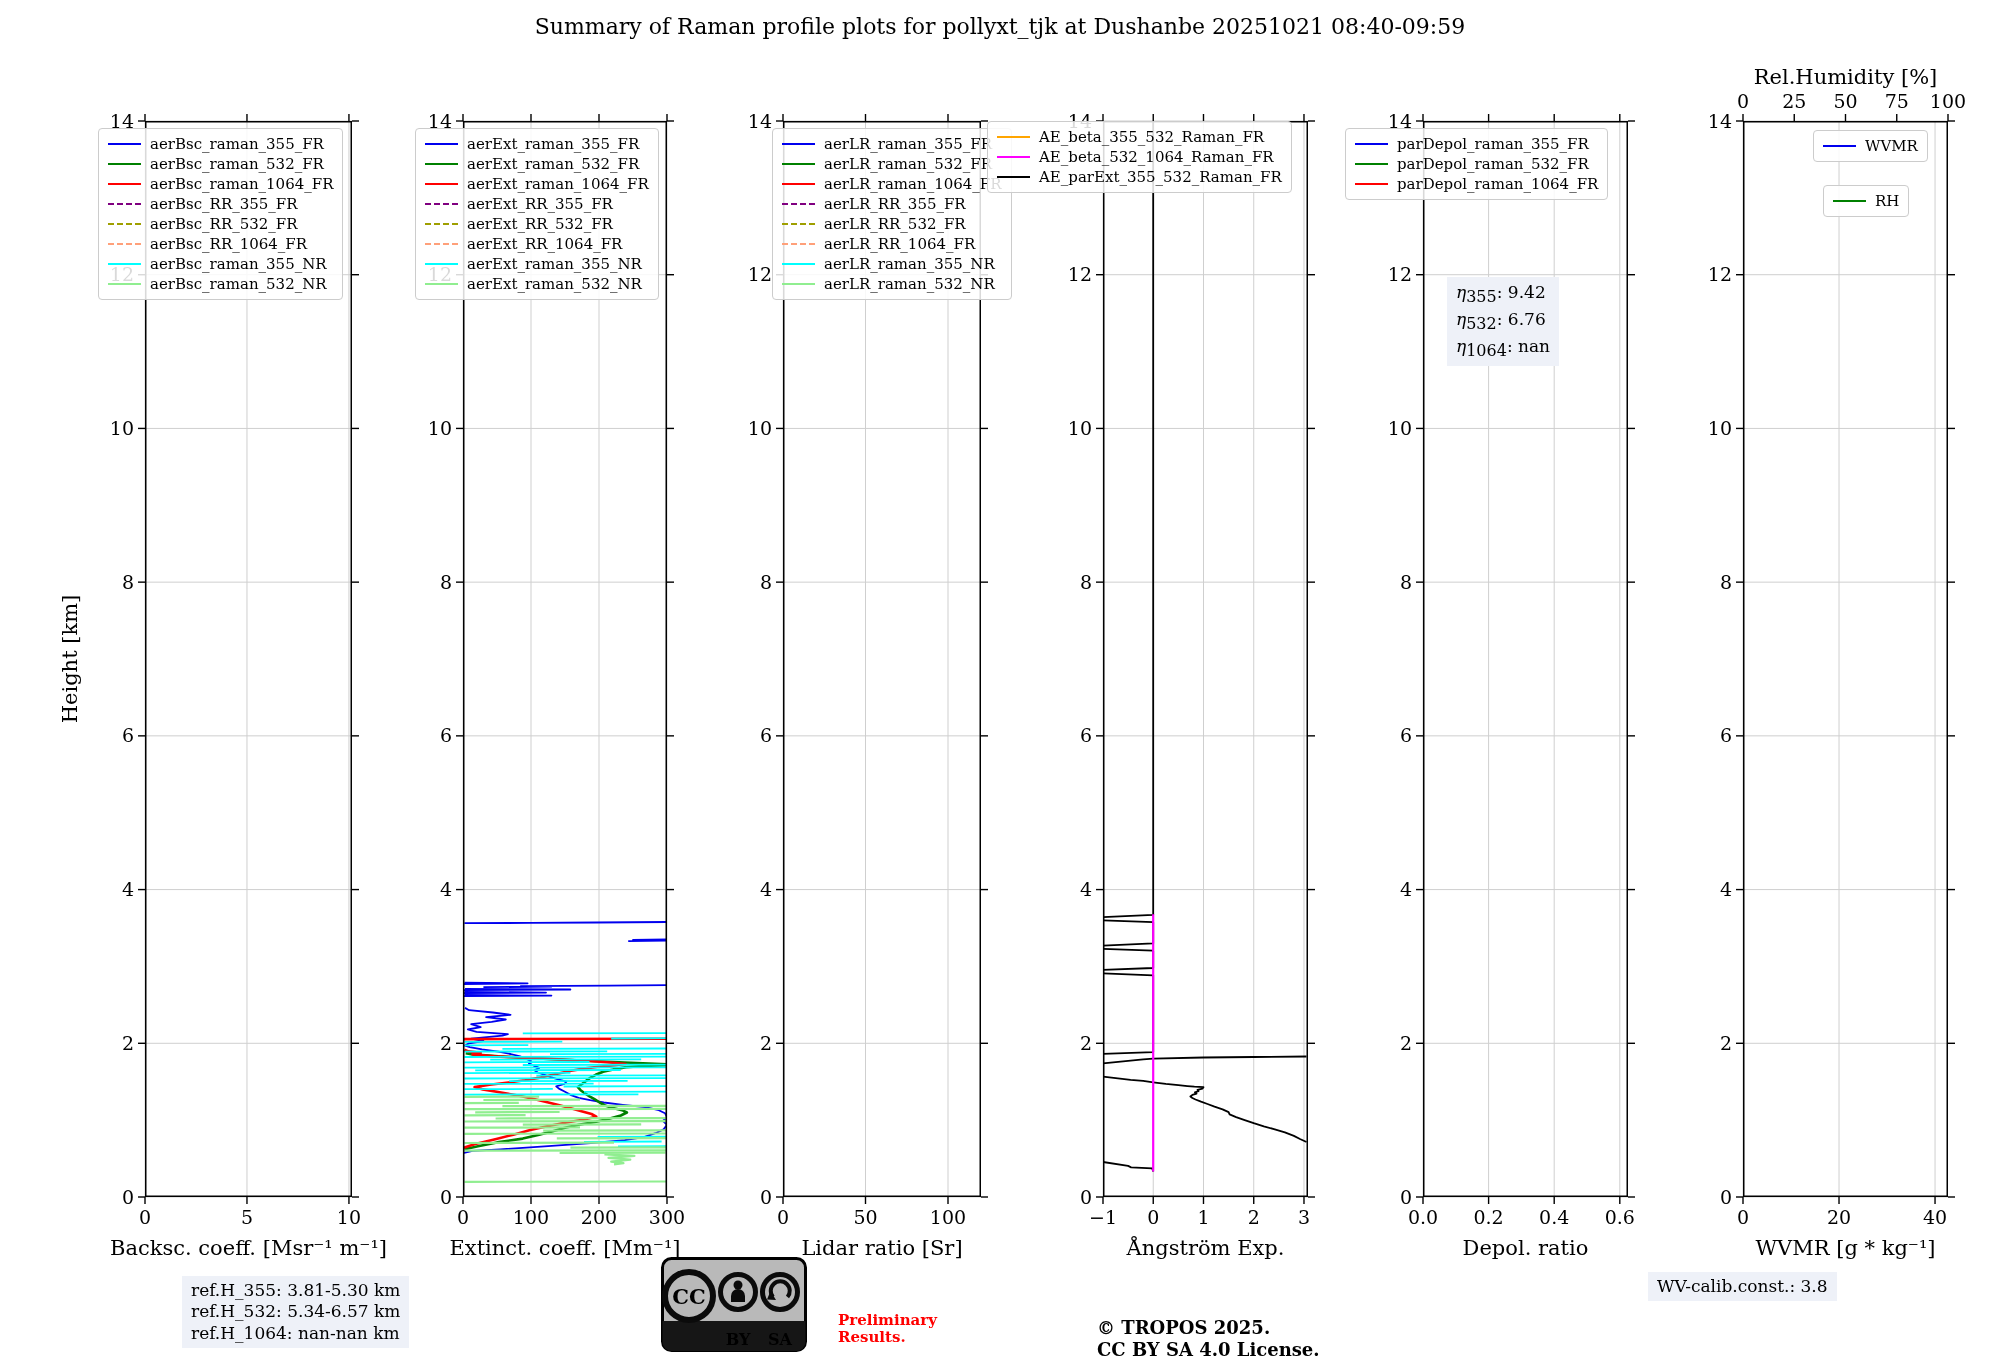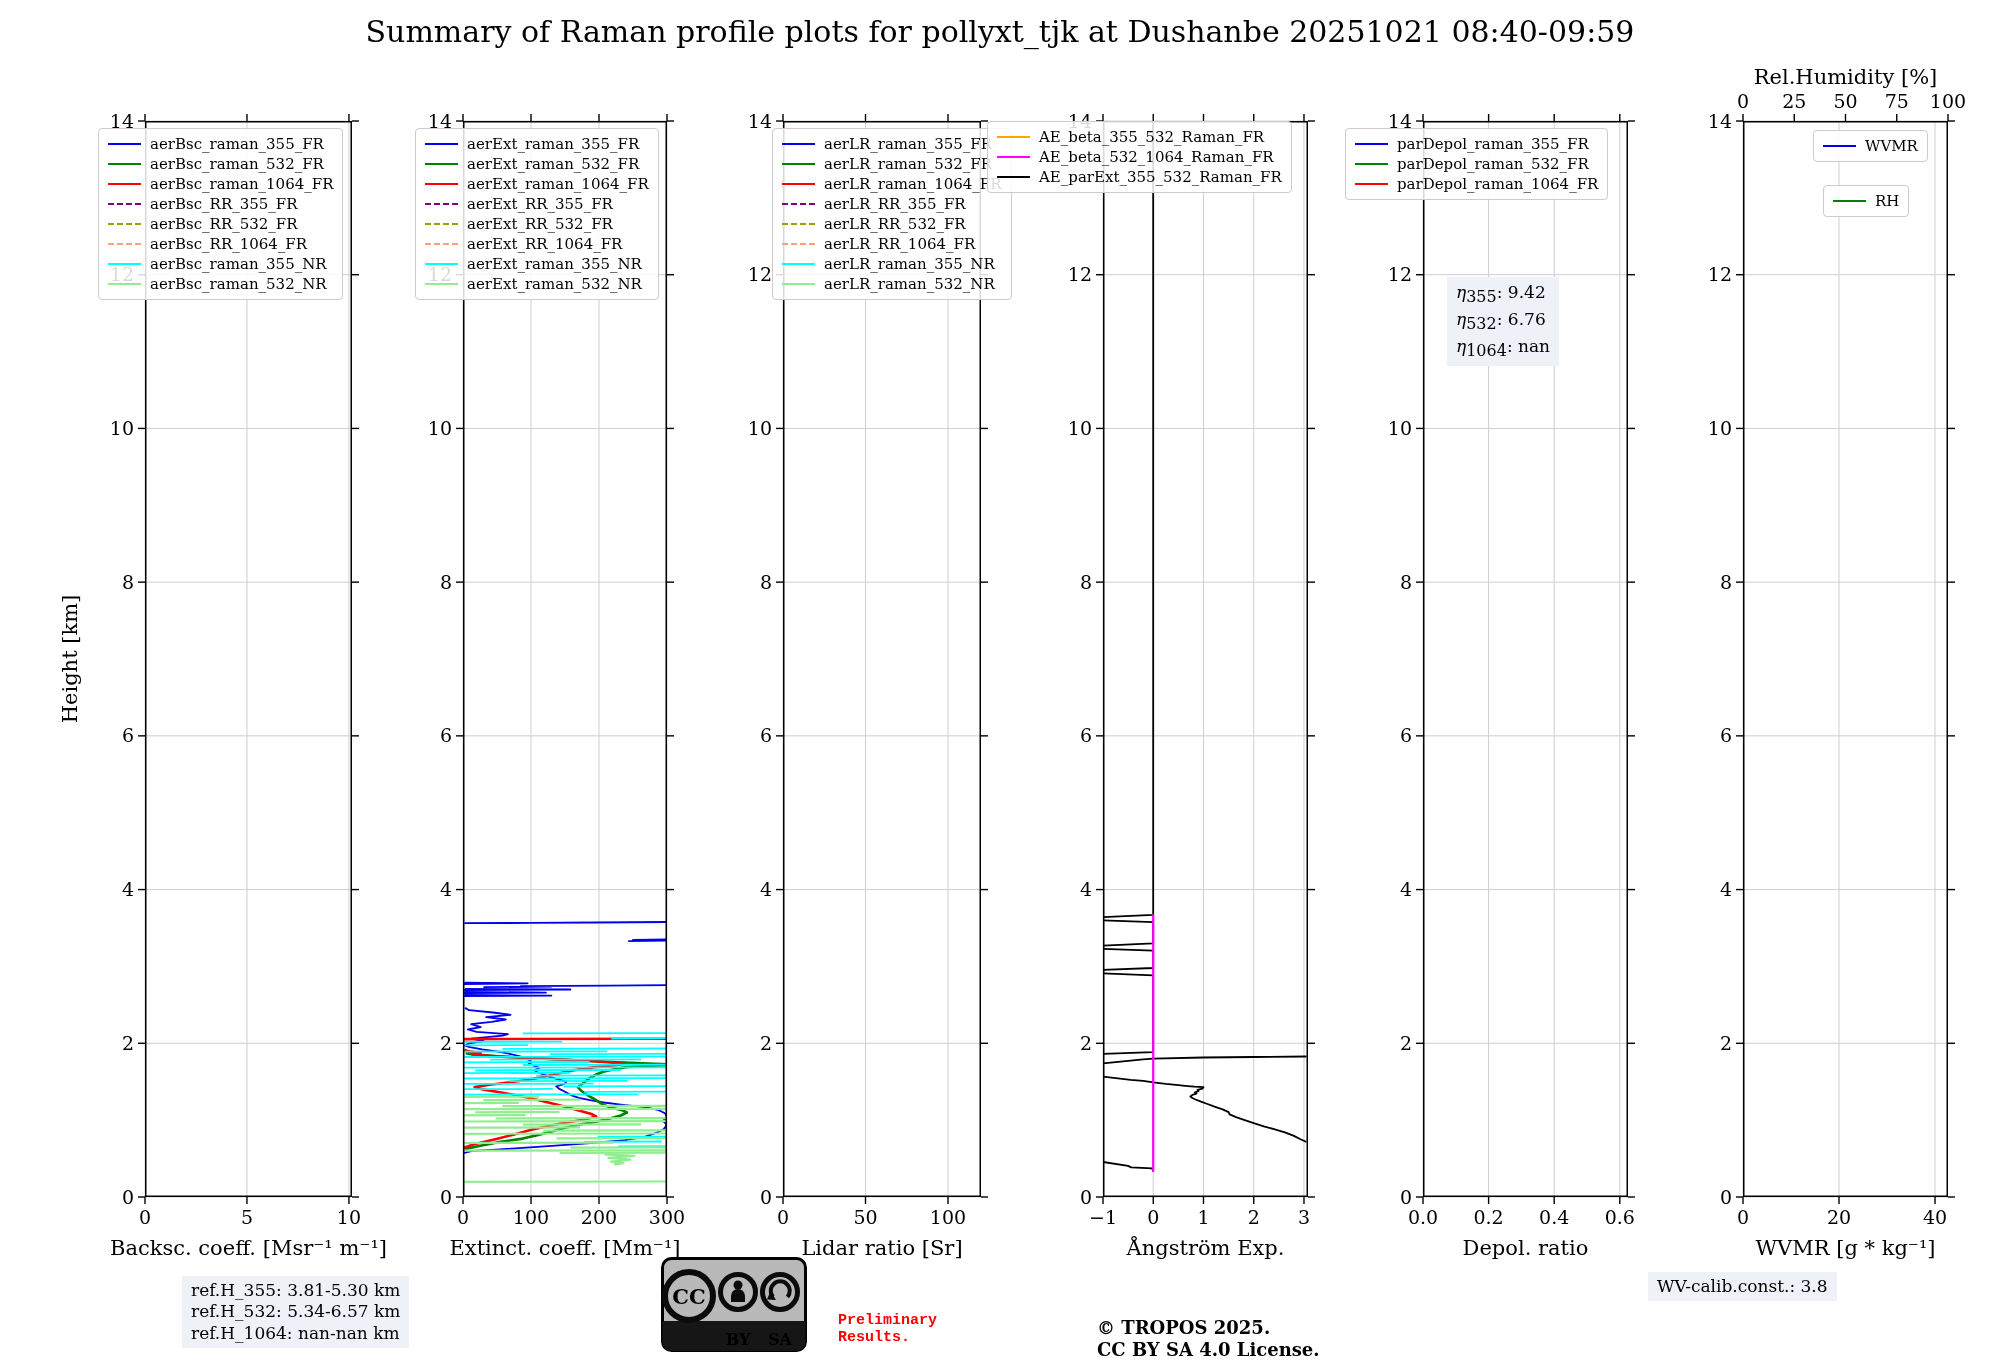--- a/index.html
+++ b/index.html
@@ -3,21 +3,21 @@
 <meta charset="utf-8">
 <style>
   html,body{margin:0;padding:0;}
   body{
     width:2000px;height:1360px;position:relative;overflow:hidden;
     background:#ffffff;color:#000;
     font-family:"DejaVu Serif", serif;
   }
   .title{
     position:absolute;left:0;top:14px;width:100%;
-    text-align:center;font-size:30px;
+    text-align:center;font-size:22px;
   }
   .ylabel{
     position:absolute;left:70px;top:659px;
     transform:translate(-50%,-50%) rotate(-90deg);
     font-size:21px;white-space:nowrap;
   }
   .panel{position:absolute;}
   .panel svg{overflow:visible;display:block;}
   svg text{font-family:"DejaVu Serif", serif;fill:#000;}
   .legend{
@@ -31,21 +31,21 @@
   .leg-text{font-size:15px;}
   .ann{
     position:absolute;background:#eef1f8;
     padding:4px 9px;font-size:17px;line-height:1.25;z-index:6;
     white-space:nowrap;
   }
   .eta-box{line-height:1.35;}
   .eta-box sub{font-size:16px;}
   .prelim{
     position:absolute;left:838px;top:1312px;
-    color:#ff0000;font-weight:bold;font-size:15px;line-height:1.15;font-family:Liberation Mono, monospace;
+    color:#ff0000;font-weight:bold;font-size:15px;line-height:1.15;
   }
   .copyright{
     position:absolute;left:1097px;top:1317px;
     font-size:18px;font-weight:bold;line-height:1.2;
   }
   .cc-badge{position:absolute;left:661px;top:1257px;width:146px;height:95px;}
 </style>
 </head>
 <body>
 

